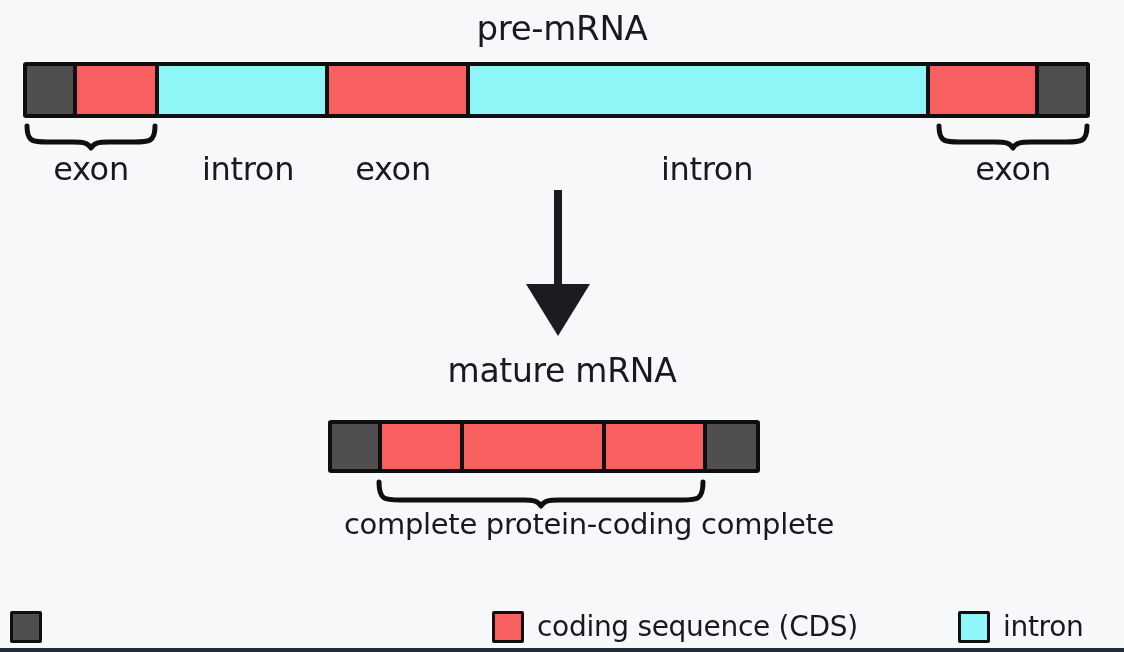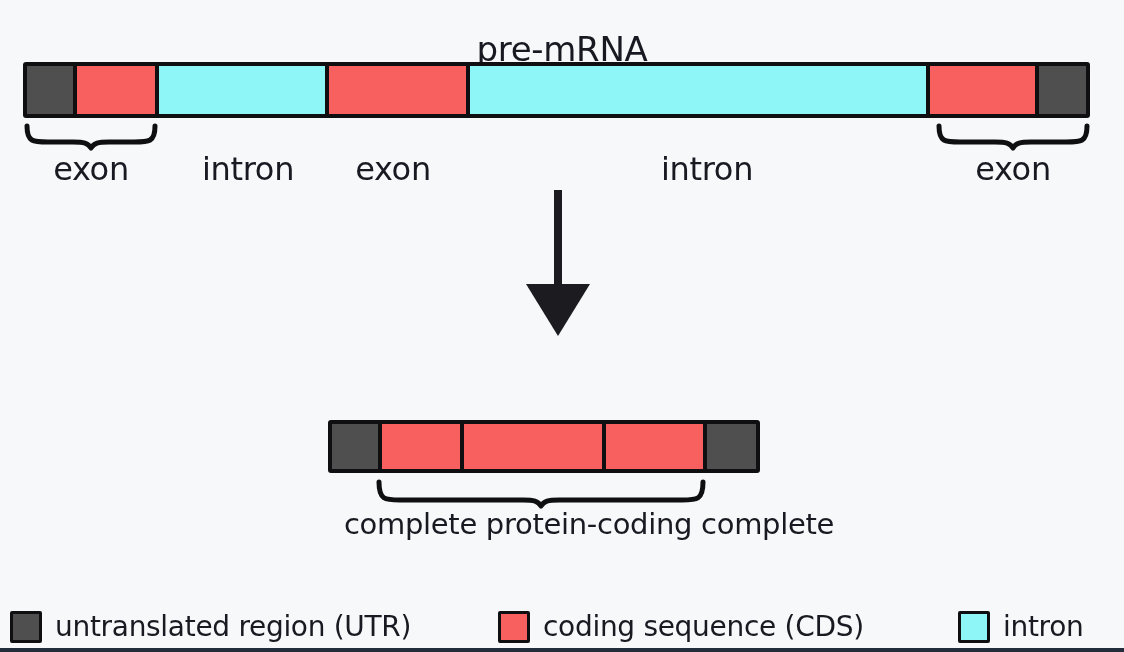--- a/index.html
+++ b/index.html
@@ -4,21 +4,21 @@
 <style>
   html,body{margin:0;padding:0;background:#e8e8ea;}
   .stage{
     position:relative;width:1124px;height:652px;overflow:hidden;
     background:var(--bg,#f7f8fa);
     font-family:"DejaVu Sans","Liberation Sans",sans-serif;
     color:var(--text,#191922);
     letter-spacing:-0.3px;
   }
   .title{position:absolute;left:0;width:100%;text-align:center;font-size:34px;}
-  .title.pre{top:8px;margin-top:21px;}
+  .title.pre{top:8px;}
   .title.mature{top:351px;font-size:33px;}
   .bar{
     position:absolute;display:flex;box-sizing:border-box;
     border:4px solid var(--outline,#0f0f12);border-radius:3px;
     background:var(--outline,#0f0f12);
   }
   .pre-bar{left:23px;top:62px;width:1067px;height:56px;}
   .mature-bar{left:328px;top:420px;width:432px;height:53px;}
   .seg{height:100%;}
   .seg + .seg{border-left:4px solid var(--outline,#0f0f12);}
@@ -68,41 +68,41 @@
       <span class="region-label" style="left: 91px;">exon</span>
       <span class="region-label" style="left: 248px;">intron</span>
       <span class="region-label" style="left: 393px;">exon</span>
       <span class="region-label" style="left: 707px;">intron</span>
       <span class="region-label" style="left: 1013px;">exon</span>
     </div>
 
   <div class="arrow-shaft"></div>
   <div class="arrow-head"></div>
 
+  <div class="title mature">mature mRNA</div>
 
   <div class="bar mature-bar" id="mature-bar">
       <div class="seg" style="flex: 11.3 0 0px; background: rgb(79, 79, 79);"></div>
       <div class="seg" style="flex: 19.2 0 0px; background: rgb(248, 96, 95);"></div>
       <div class="seg" style="flex: 33.8 0 0px; background: rgb(248, 96, 95);"></div>
       <div class="seg" style="flex: 23.6 0 0px; background: rgb(248, 96, 95);"></div>
       <div class="seg" style="flex: 12.1 0 0px; background: rgb(79, 79, 79);"></div>
     </div>
 
   <svg class="brace" id="brace-mature" style="left:376px;top:479px;" width="330" height="30">
       <path d="M3,3 C3,21 9,21 24,21 L147,21 C158,21 162,22 165,27 C168,22 172,21 183,21 L306,21 C321,21 327,21 327,3"></path>
     </svg>
 
   <div class="caption">complete protein-coding complete</div>
 
   <div id="legend">
       <div class="legend-item" style="left: 10px;">
         <div class="swatch" style="background: rgb(79, 79, 79);"></div>
-        <span class="legend-label">untranslated region (UTR)</span>
       </div>
-      <div class="legend-item" style="left: 492px; margin-left: 6px;">
+      <div class="legend-item" style="left: 492px;">
         <div class="swatch" style="background: rgb(248, 96, 95);"></div>
         <span class="legend-label">coding sequence (CDS)</span>
       </div>
       <div class="legend-item" style="left: 958px;">
         <div class="swatch" style="background: rgb(143, 246, 247);"></div>
         <span class="legend-label">intron</span>
       </div>
     </div>
 
   <div class="bottom-strip"></div>

